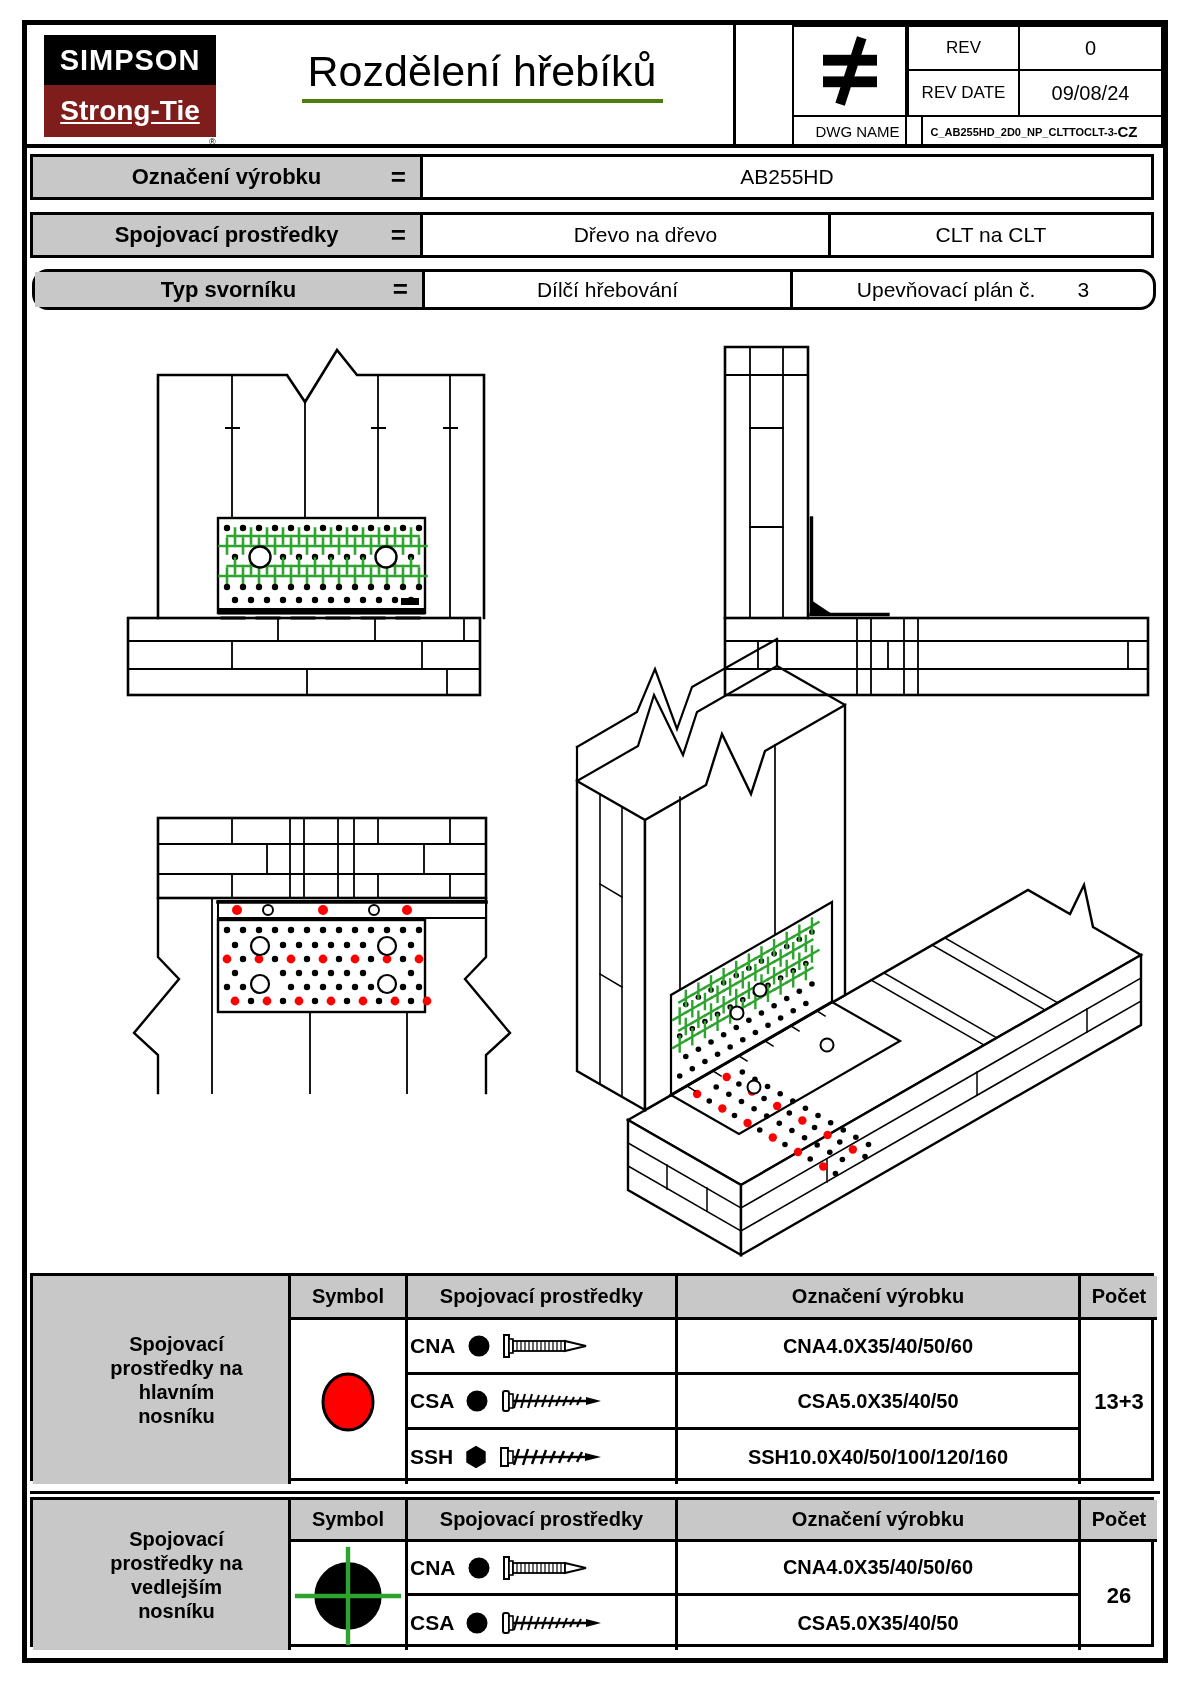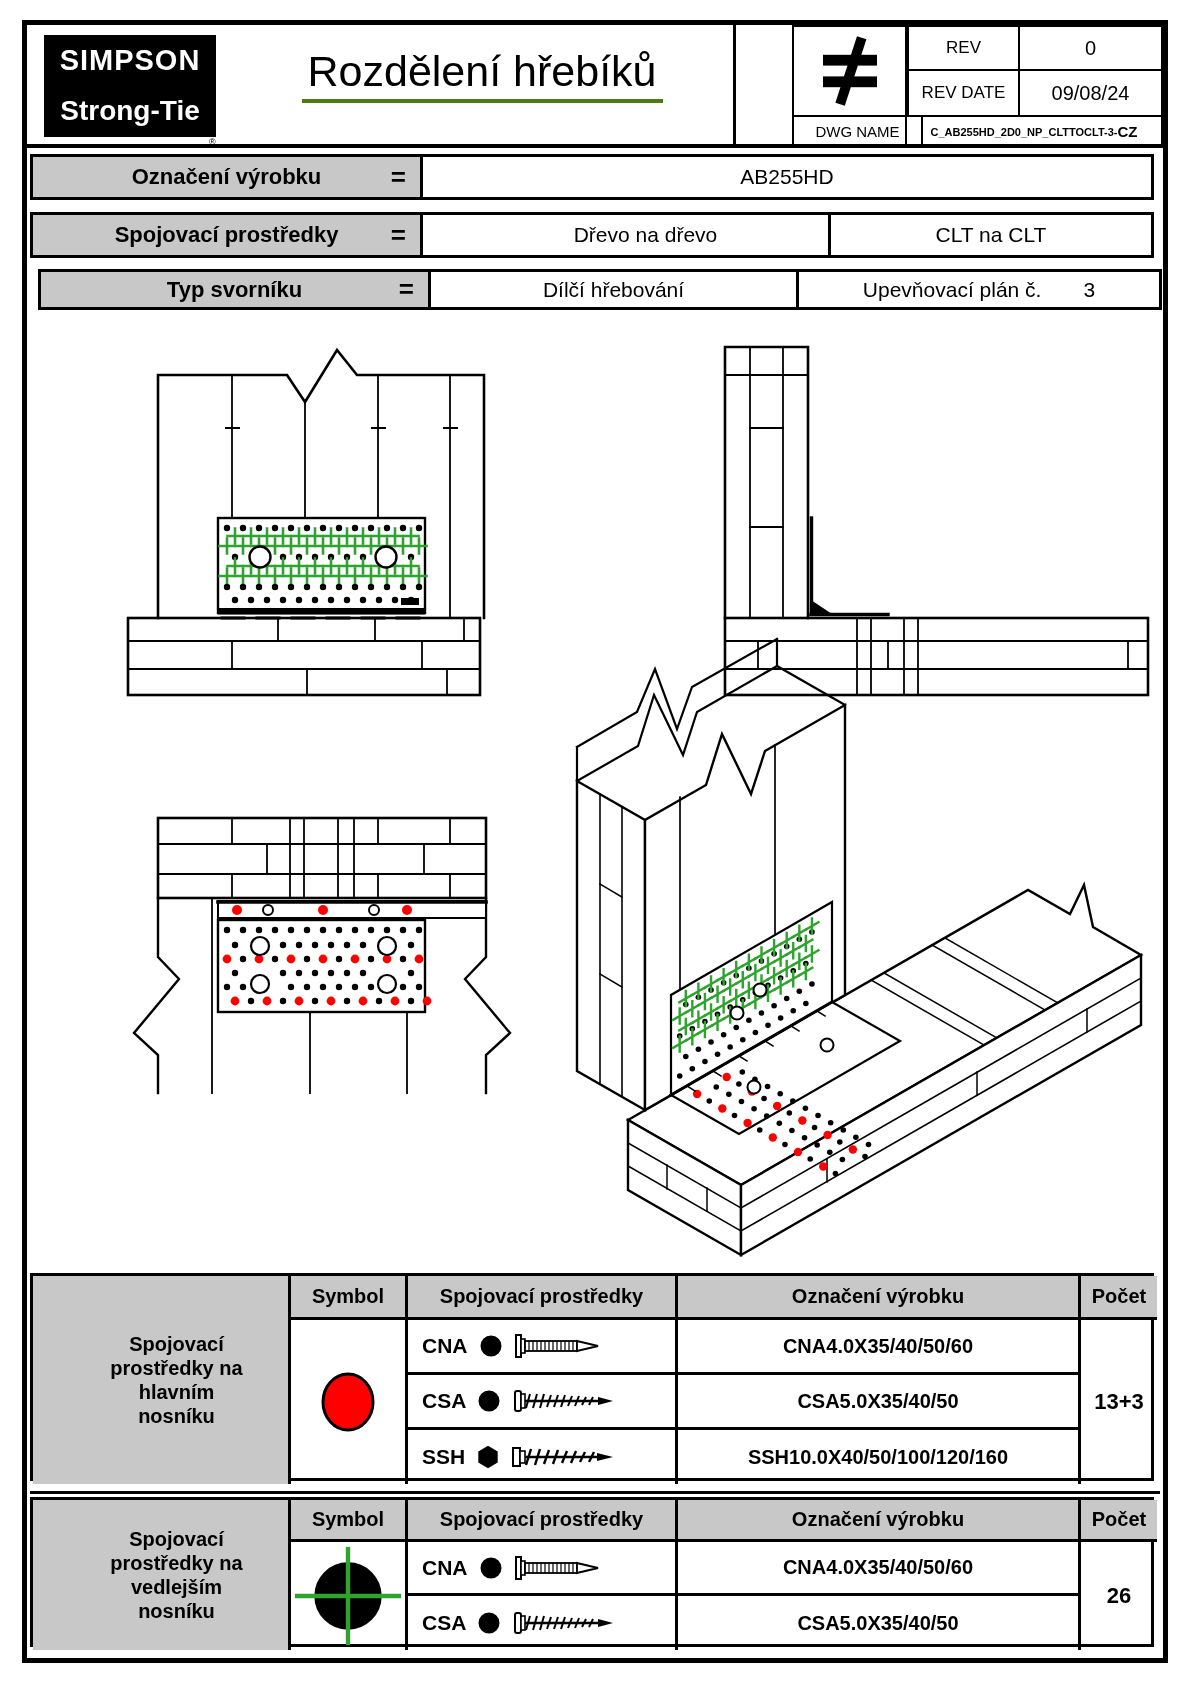--- a/index.html
+++ b/index.html
@@ -5,21 +5,21 @@
   html,body{margin:0;padding:0;background:#fff;}
   .canvas{position:relative;width:1190px;height:1682px;background:#fff;
           font-family:"Liberation Sans",sans-serif;color:#000;overflow:hidden;}
   .page{position:absolute;left:22px;top:20px;width:1136px;height:1633px;border:5px solid #000;}
   .abs{position:absolute;box-sizing:border-box;}
   .cell{display:flex;align-items:center;justify-content:center;box-sizing:border-box;}
   
   .hdr-line{border-bottom:4px solid #000;}
   .brand{left:8px;top:10px;width:172px;margin-left:9px;}
   .brand-top{height:50px;background:#000;color:#fff;font-weight:bold;font-size:29px;letter-spacing:1px;}
-  .brand-bot{height:52px;background:#000000;color:#fff;font-weight:bold;font-size:28px;}
+  .brand-bot{height:52px;background:#7f1d1d;color:#fff;font-weight:bold;font-size:28px;text-decoration:underline;}
   .reg{position:absolute;left:182px;top:112px;font-size:9px;}
   .title{left:195px;top:22px;width:520px;text-align:center;font-size:43px;}
   .title span{border-bottom:4px solid #4d7c0f;padding:0 6px 4px 6px;}
   .vline{background:#000;width:3px;}
   .hcell{border:2px solid #000;}
   .hlabel{font-size:17px;}
   .hval{font-size:20px;}
   .dwgval{font-size:11px;font-weight:bold;white-space:nowrap;}
   .dwgval b{font-size:15px;}
   
@@ -27,21 +27,21 @@
   .ilabel{position:relative;background:#c8c8c8;border-right:3px solid #000;display:flex;align-items:center;justify-content:center;font-weight:bold;font-size:22px;}
   .ilabel .eq{position:absolute;right:14px;font-size:26px;font-weight:bold;}
   .ival{display:flex;align-items:center;justify-content:center;font-size:21px;}
   .isplit{border-right:3px solid #000;}
   
   .ftable{border:3px solid #000;}
   .fcell{position:absolute;box-sizing:border-box;display:flex;align-items:center;justify-content:center;}
   .fhead{background:#c8c8c8;font-weight:bold;font-size:20px;border-right:3px solid #000;border-bottom:3px solid #000;}
   .flabel{background:#c8c8c8;font-weight:bold;font-size:20px;text-align:center;border-right:3px solid #000;line-height:1.2;padding-left:32px;}
   .fbody{border-right:3px solid #000;border-bottom:3px solid #000;}
-  .fcode{font-weight:bold;font-size:21px;display:flex;align-items:center;gap:10px;justify-content:flex-start;padding-left:14px;}
+  .fcode{font-weight:bold;font-size:21px;display:flex;align-items:center;gap:10px;justify-content:flex-start;padding-left:2px;}
   .fprod{font-weight:bold;font-size:20px;}
   .fcount{font-weight:bold;font-size:22px;}
   .noB{border-bottom:none;}
   .noR{border-right:none;}
   svg{display:block;}
 </style>
 </head>
 <body>
 
 <div class="canvas">
@@ -84,21 +84,21 @@
     <div class="ival" style="flex:1;">AB255HD</div>
   </div>
   <div class="abs irow" style="left:3px;top:187px;width:1124px;height:46px;">
     <div class="ilabel" style="width:387px;">
       <span>Spojovací prostředky</span>
           <span class="eq">=</span>
     </div>
     <div class="ival isplit" style="width:365px;padding-left:40px;">Dřevo na dřevo</div>
     <div class="ival" style="flex:1;">CLT na CLT</div>
   </div>
-  <div class="abs irow" style="left:11px;top:244px;width:1124px;height:41px;">
+  <div class="abs irow" style="left:5px;top:244px;width:1124px;height:41px;border-radius:16px;">
     <div class="ilabel" style="width:387px;">
       <span>Typ svorníku</span>
           <span class="eq">=</span>
     </div>
     <div class="ival isplit" style="width:365px;">Dílčí hřebování</div>
     <div class="ival" style="flex:1;gap:42px;">
       <span>Upevňovací plán č.</span>
           <span>3</span>
     </div>
   </div>

